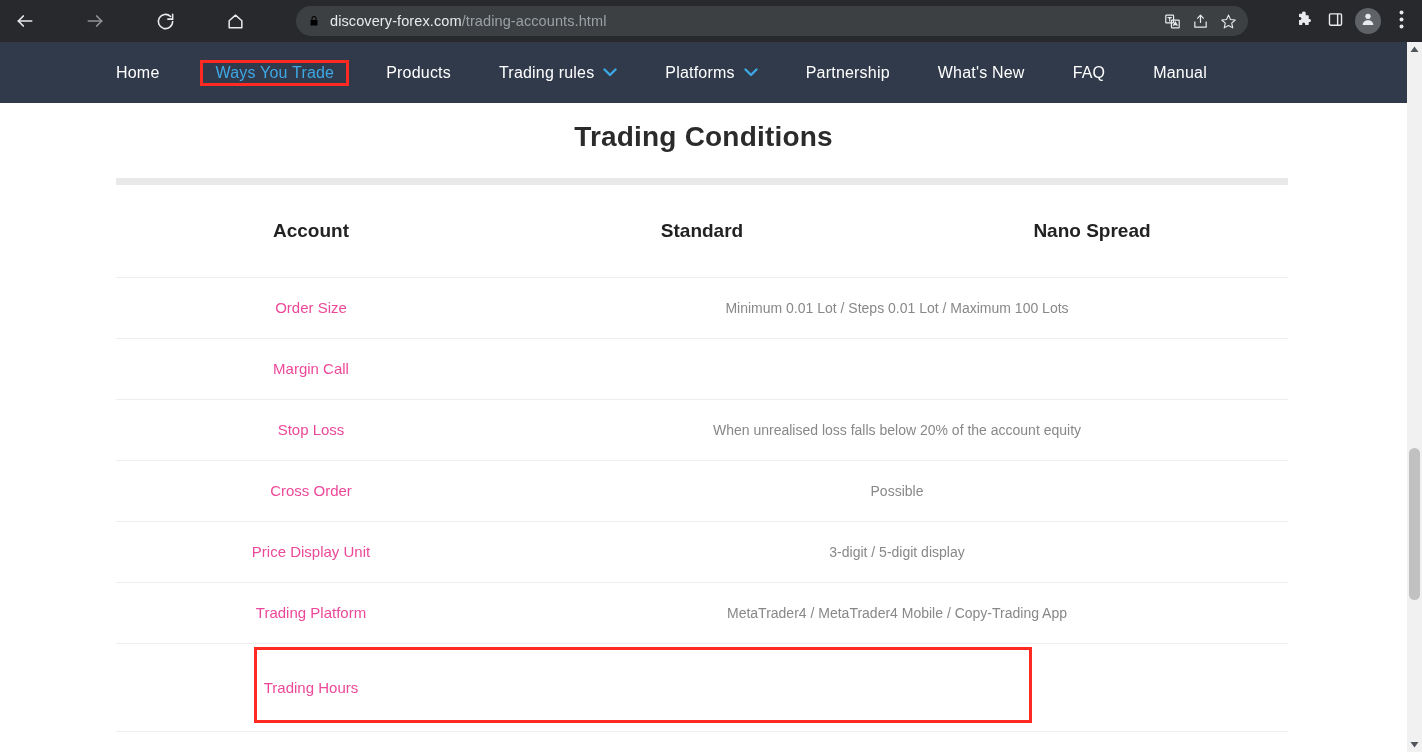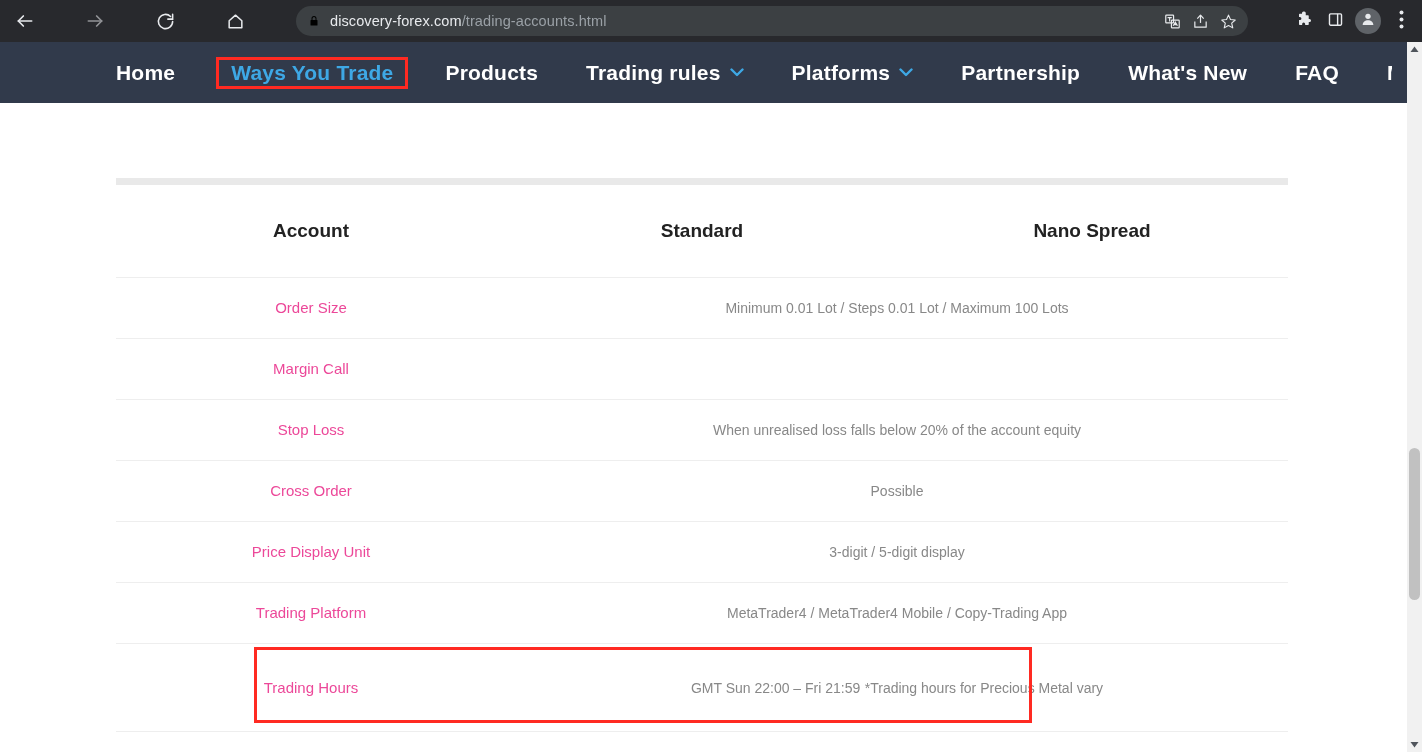--- a/index.html
+++ b/index.html
@@ -78,21 +78,21 @@
     background: #313a4b;
     display: flex; align-items: center;
   }
   #nav-list {
     display: flex; align-items: center;
     list-style: none;
     margin-left: 116px;
   }
   .nav-item {
     display: flex; 
-    font-size: 21px; font-weight: bold;
+    font-size: 16px; font-weight: normal;
     color: #ffffff;
     letter-spacing: .2px;
     padding: 8px 0;
     margin-right: 48px;
     white-space: nowrap;
     position: relative;
   }
   .nav-item.active { color: #3ea8e5; }
   .nav-item .caret {
     margin-left: 9px; display: inline-flex; align-items: center;
@@ -348,20 +348,21 @@
 
     <li class="nav-item">
       <span>Manual</span>
     </li>
   </ul>
 </nav>
 <div id="nav-shadow"></div>
 
 <main id="page-body">
 
+  <h1 id="page-title">Trading Conditions</h1>
 
   <div id="table-wrap">
 
     <div id="top-bar"></div>
 
     <div class="trow" id="header-row">
       <div class="col-account">
         <span class="head-text">Account</span>
       </div>
       <div class="col-value">
@@ -416,24 +417,20 @@
         <span class="row-label">Trading Platform</span>
       </div>
       <div class="col-value">
         <span class="row-value">MetaTrader4 / MetaTrader4 Mobile / Copy-Trading App</span>
       </div>
     </div>
 
     <div class="trow" id="row-trading-hours">
       <div class="col-account">
         <span class="row-label">Trading Hours</span>
-      </div>
-      <div class="col-value">
-        <span class="row-value">GMT Sun 22:00 – Fri 21:59</span>
-        <span class="row-value sub">*Trading hours for Precious Metal vary</span>
       </div>
       <div id="trading-hours-highlight"></div>
     </div>
 
   </div>
 </main>
 
 <div id="nav-right-filler"></div>
 <div id="scrollbar-track">
   <div id="scrollbar-up-arrow">

